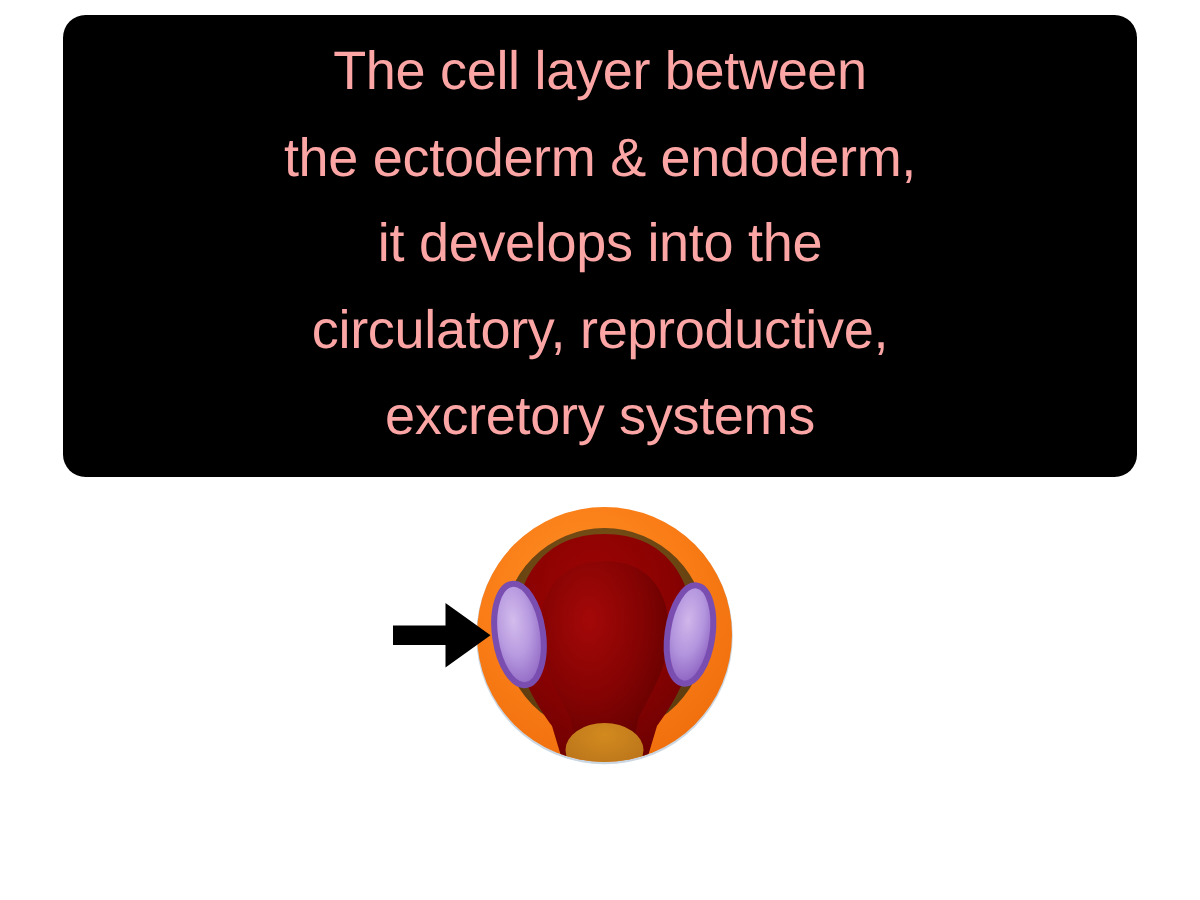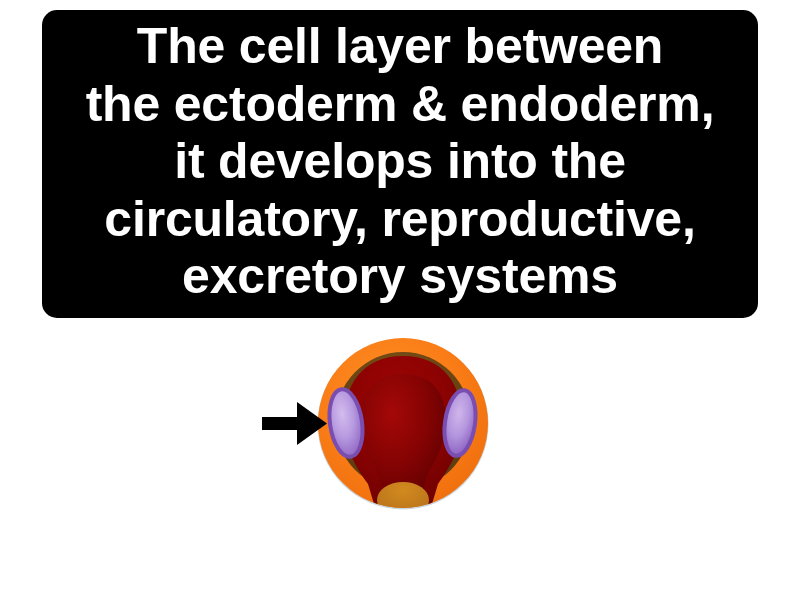--- a/index.html
+++ b/index.html
@@ -33,25 +33,25 @@
     background: #000000;
     border-radius: 15px;
     box-sizing: border-box;
     display: flex;
     align-items: center;
     justify-content: center;
     padding: 4px 10px 8px 10px;
   }
 
   #definition-text {
-    color: #ffffff;
+    color: #fca5a5;
     font-family: "Liberation Sans", sans-serif;
-    font-size: 50px;
+    font-size: 36px;
     line-height: 57.5px;
-    font-weight: 700;
+    font-weight: 400;
     text-align: center;
     letter-spacing: -0.2px;
     white-space: pre-line;
     width: 100%;
   }
 
   
   #embryo-figure {
     position: absolute;
     left: 248px;

